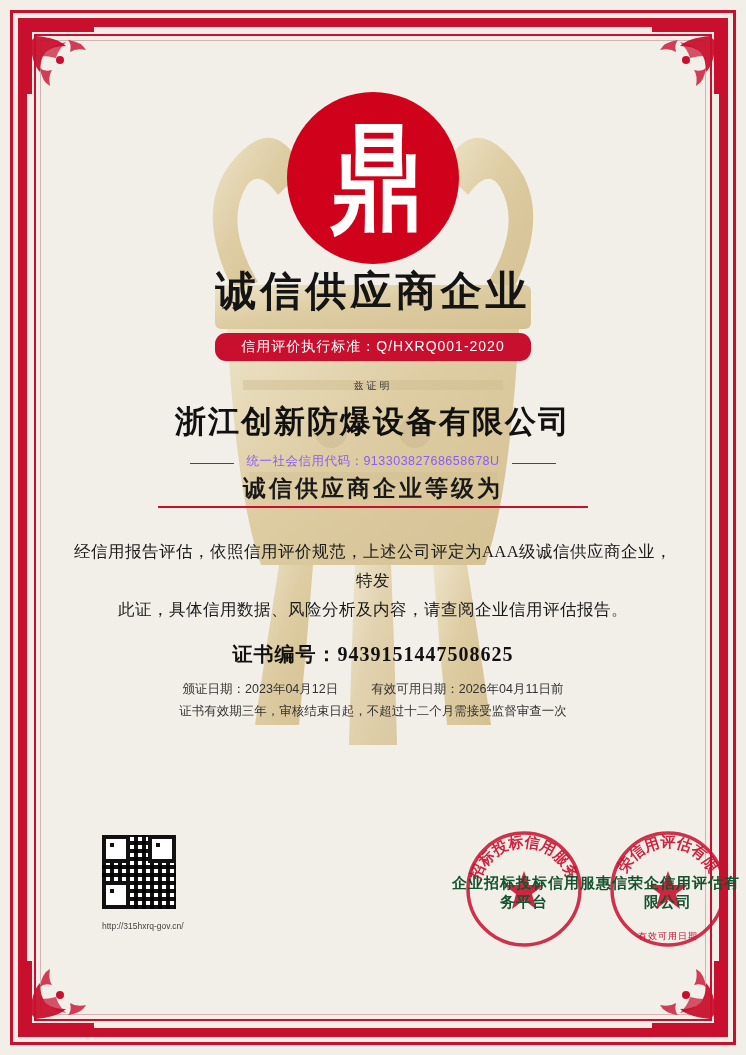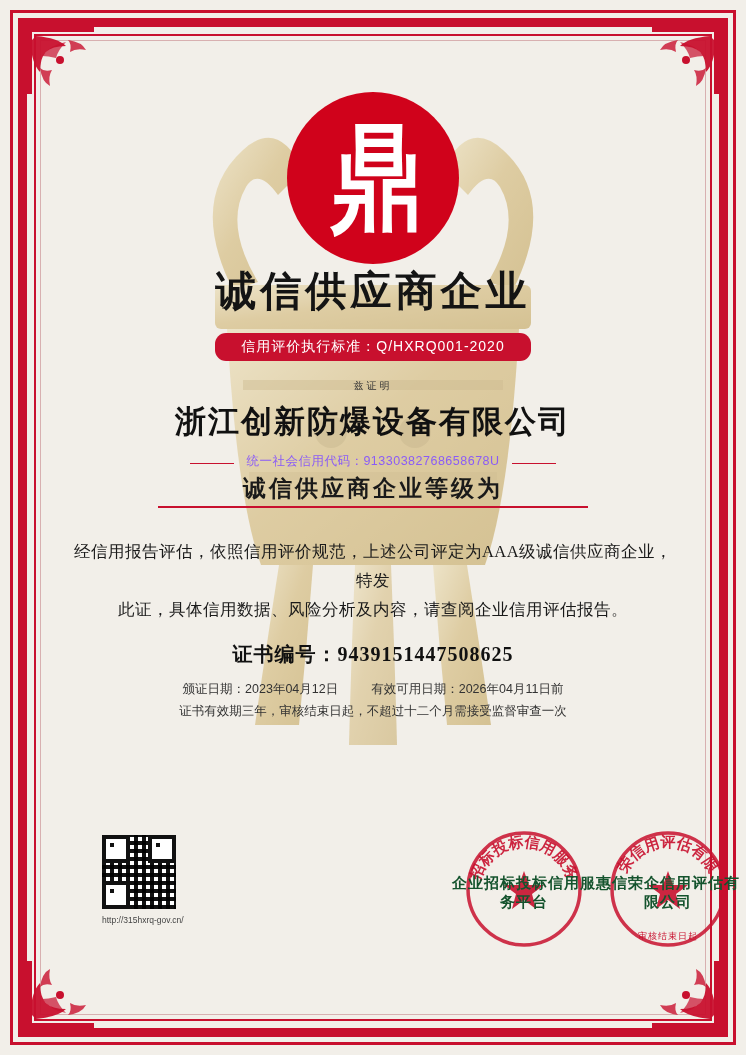--- a/index.html
+++ b/index.html
@@ -239,21 +239,21 @@
       repeating-linear-gradient(0deg,#111 0 4px,#fff 4px 8px);
     background-blend-mode: multiply;
     position: relative;
   }
   .qr .fm { position:absolute; width:20px; height:20px; border:4px solid #111; background:#fff; }
   .qr .fm i { position:absolute; left:4px; top:4px; width:4px; height:4px; background:#111; }
   .qr .fm.a { left:0; top:0; }
   .qr .fm.b { right:0; top:0; }
   .qr .fm.c { left:0; bottom:0; }
   .qr-url {
-    margin-top: 6px;
+    margin-top: 12px;
     font-size: 8.5px;
     color: #444;
     letter-spacing: 0;
   }
 
   .hxrq-block {
     position: absolute;
     left: 50%;
     transform: translateX(-50%);
     top: 6px;
@@ -453,18 +453,18 @@
           <circle cx="76" cy="62" r="56" fill="none" stroke="#c8102e" stroke-width="3.5" opacity="0.85"></circle>
           <path id="arc2" d="M 30 66 A 46 46 0 0 1 122 66" fill="none"></path>
           <text font-family="Liberation Serif, serif" font-size="15" font-weight="bold" fill="#c8102e" opacity="0.9">
             <textPath href="#arc2" startOffset="50%" text-anchor="middle">荣信用评估有限</textPath>
           </text>
           <polygon fill="#c8102e" opacity="0.9" points="76,44 81,58 96,58 84,67 88,82 76,73 64,82 68,67 56,58 71,58"></polygon>
         </svg>
         <div class="stamp-text-overlay">
           <div class="l2">惠信荣企信用评估有限公司</div>
         </div>
-        <div class="stamp-sub">审核结束日起</div>
+        <div class="stamp-sub">有效可用日期</div>
       </div>
 
     </div>
   </div>
 </div>
 
 </body></html>

